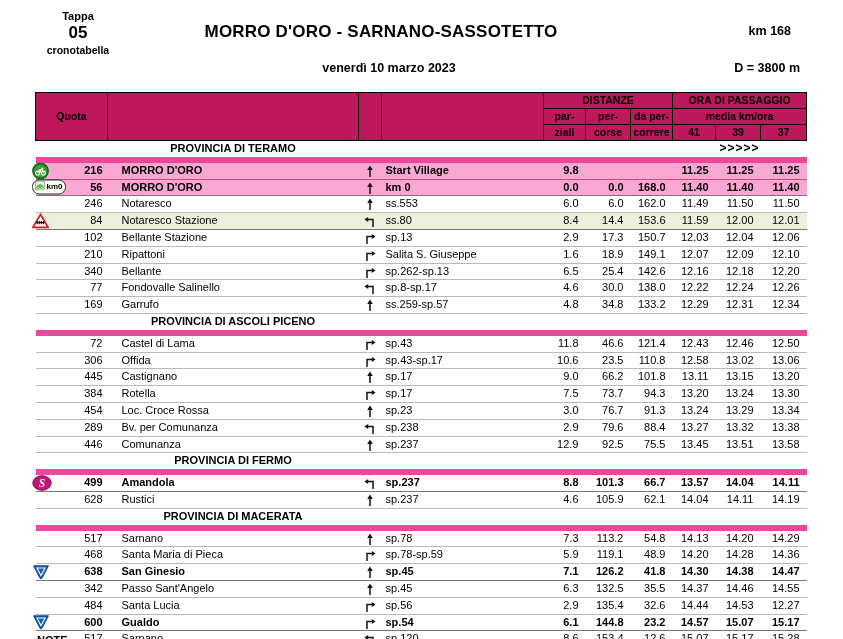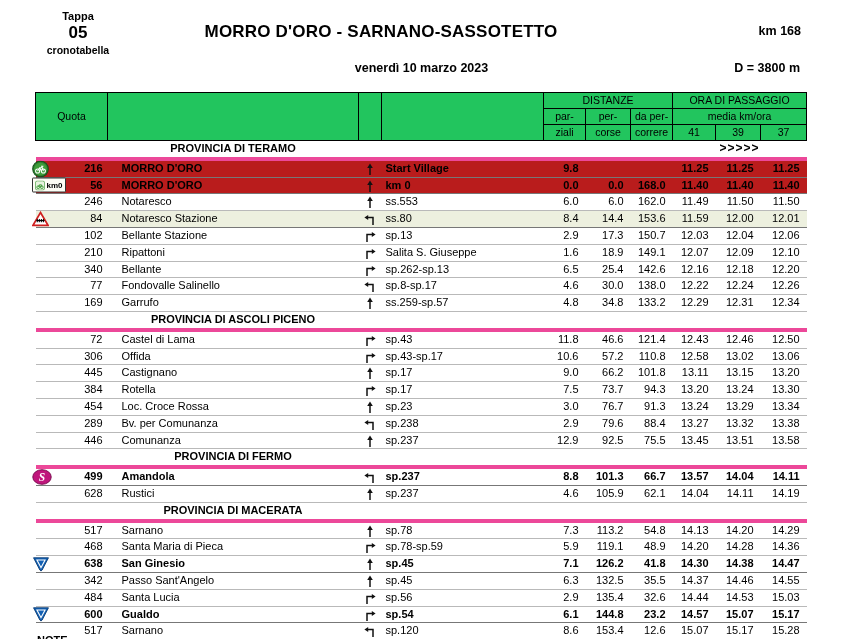--- a/index.html
+++ b/index.html
@@ -8,58 +8,58 @@
     background:#ffffff;color:#000;
     font-family:"Liberation Sans",sans-serif;
   }
   
   .stage-box{position:absolute;left:38px;top:10px;width:80px;text-align:center;}
   .stage-label{font-size:11px;font-weight:bold;}
   .stage-number{font-size:17px;font-weight:bold;line-height:22px;}
   .stage-sublabel{font-size:10.5px;font-weight:bold;}
   .page-title{position:absolute;left:0;top:22px;width:762px;text-align:center;
     font-size:17px;font-weight:bold;letter-spacing:.2px;}
-  .page-date{position:absolute;left:0;top:61px;width:843px;text-align:center;
+  .page-date{position:absolute;left:0;top:61px;width:778px;text-align:center;
     font-size:12.5px;font-weight:bold;}
-  .page-km{position:absolute;right:42px;top:24px;font-size:12.5px;font-weight:bold;}
+  .page-km{position:absolute;right:52px;top:24px;font-size:12.5px;font-weight:bold;}
   .page-elev{position:absolute;right:43px;top:61px;font-size:12.5px;font-weight:bold;}
   .note{position:absolute;left:37px;top:634px;font-size:11px;font-weight:bold;}
 
   
   table.crono{position:absolute;left:35px;top:92px;width:771px;
     border-collapse:collapse;table-layout:fixed;}
   thead th{
-    border:1.5px solid #000;font-size:10.5px;font-weight:normal;
-    padding:0;height:15px;line-height:15px;text-align:center;background:#22c55e;white-space:nowrap;
+    border:1.5px solid #000;font-size:10.5px;font-weight:bold;
+    padding:0;height:15px;line-height:15px;text-align:center;background:#be185d;white-space:nowrap;
   }
   tbody td{
     font-size:11px;padding:0;height:15.8px;line-height:15.8px;
     white-space:nowrap;overflow:visible;vertical-align:middle;
   }
   tbody tr{border-bottom:1px solid #b9b9b9;}
-  tr.bg-gray td{background:#b91c1c;margin-top:16px;}
+  tr.bg-gray td{background:#f9a8d4;margin-top:16px;}
   tr.bg-gray{border-top:1px solid #555;border-bottom:1px solid #555;}
   tr.bg-green td{background:#edf0df;margin-left:24px;}
   tr.bg-green{border-top:1px solid #777;border-bottom:1px solid #777;}
   tr.bold td{font-weight:bold;}
   tr.bold{border-top:1px solid #777;border-bottom:1px solid #777;}
-  tr.section-row{border-bottom:4px solid #ec4899;margin-top:8px;}
+  tr.section-row{border-bottom:6px solid #ec4899;margin-top:8px;}
   td.c-quota{position:relative;text-align:right;padding-right:5px;}
   .icon-wrap{position:absolute;left:-4px;top:50%;transform:translateY(-50%);
     display:flex;align-items:center;gap:0;}
   .icon-wrap svg{display:block;}
   td.c-name{text-align:left;padding-left:14px;}
   td.c-dir{text-align:center;}
   td.c-dir svg{vertical-align:middle;}
   td.c-road{text-align:left;padding-left:4px;}
   td.num{text-align:right;padding-right:7px;}
   td.sec-label{text-align:center;font-weight:bold;padding-left:0;}
   td.marker{text-align:center;font-weight:bold;font-size:12px;letter-spacing:1px;}
-  .km0-badge{display:inline-flex;align-items:center;gap:2px;border:1px solid #333;
-    border-radius:1px;background:#fdfdf5;padding:0 2px;height:13px;}
+  .km0-badge{display:inline-flex;gap:2px;border:1px solid #333;
+    border-radius:7px;background:#fdfdf5;padding:0 2px;height:13px;}
   .km0-text{font-size:8px;font-weight:bold;line-height:12px;color:#000;}
 </style>
 </head>
 <body>
 
 <div class="stage-box">
   <div class="stage-label">Tappa</div>
   <div class="stage-number">05</div>
   <div class="stage-sublabel">cronotabella</div>
 </div>
@@ -308,21 +308,21 @@
       </tr>
       <tr class="data-row">
         <td class="c-quota">306</td>
         <td class="c-name">Offida</td>
         <td class="c-dir"><svg width="14" height="14" viewBox="0 0 14 14">
       <path d="M4,13 V5.5 H9.4" stroke="#111" stroke-width="1.5" fill="none"></path>
       <path d="M12.6,5.5 L8.8,3 V8 Z" fill="#111"></path>
           </svg></td>
         <td class="c-road">sp.43-sp.17</td>
         <td class="num">10.6</td>
-        <td class="num">57.2</td>
+        <td class="num">23.5</td>
         <td class="num">110.8</td>
         <td class="num">12.58</td>
         <td class="num">13.02</td>
         <td class="num">13.06</td>
       </tr>
       <tr class="data-row">
         <td class="c-quota">445</td>
         <td class="c-name">Castignano</td>
         <td class="c-dir"><svg width="14" height="14" viewBox="0 0 14 14">
       <path d="M7,13 V4.5" stroke="#111" stroke-width="1.5" fill="none"></path>
@@ -519,21 +519,21 @@
         <td class="c-dir"><svg width="14" height="14" viewBox="0 0 14 14">
       <path d="M4,13 V5.5 H9.4" stroke="#111" stroke-width="1.5" fill="none"></path>
       <path d="M12.6,5.5 L8.8,3 V8 Z" fill="#111"></path>
           </svg></td>
         <td class="c-road">sp.56</td>
         <td class="num">2.9</td>
         <td class="num">135.4</td>
         <td class="num">32.6</td>
         <td class="num">14.44</td>
         <td class="num">14.53</td>
-        <td class="num">15.03</td>
+        <td class="num">12.27</td>
       </tr>
       <tr class="data-row bold">
         <td class="c-quota"><span class="icon-wrap">
             <svg width="18" height="16" viewBox="0 0 20 18">
       <path d="M1.6,2 H18.4 L11.3,15.8 Q10,18 8.7,15.8 Z" fill="#1260b4" stroke="#0a3c74" stroke-width="1"></path>
       <path d="M4.4,4 H15.6 L10,14.4 Z" fill="#ffffff"></path>
       <path d="M6.4,5.2 H13.6 L10,11.8 Z" fill="#1260b4"></path>
             </svg>
           </span>600</td>
         <td class="c-name">Gualdo</td>

